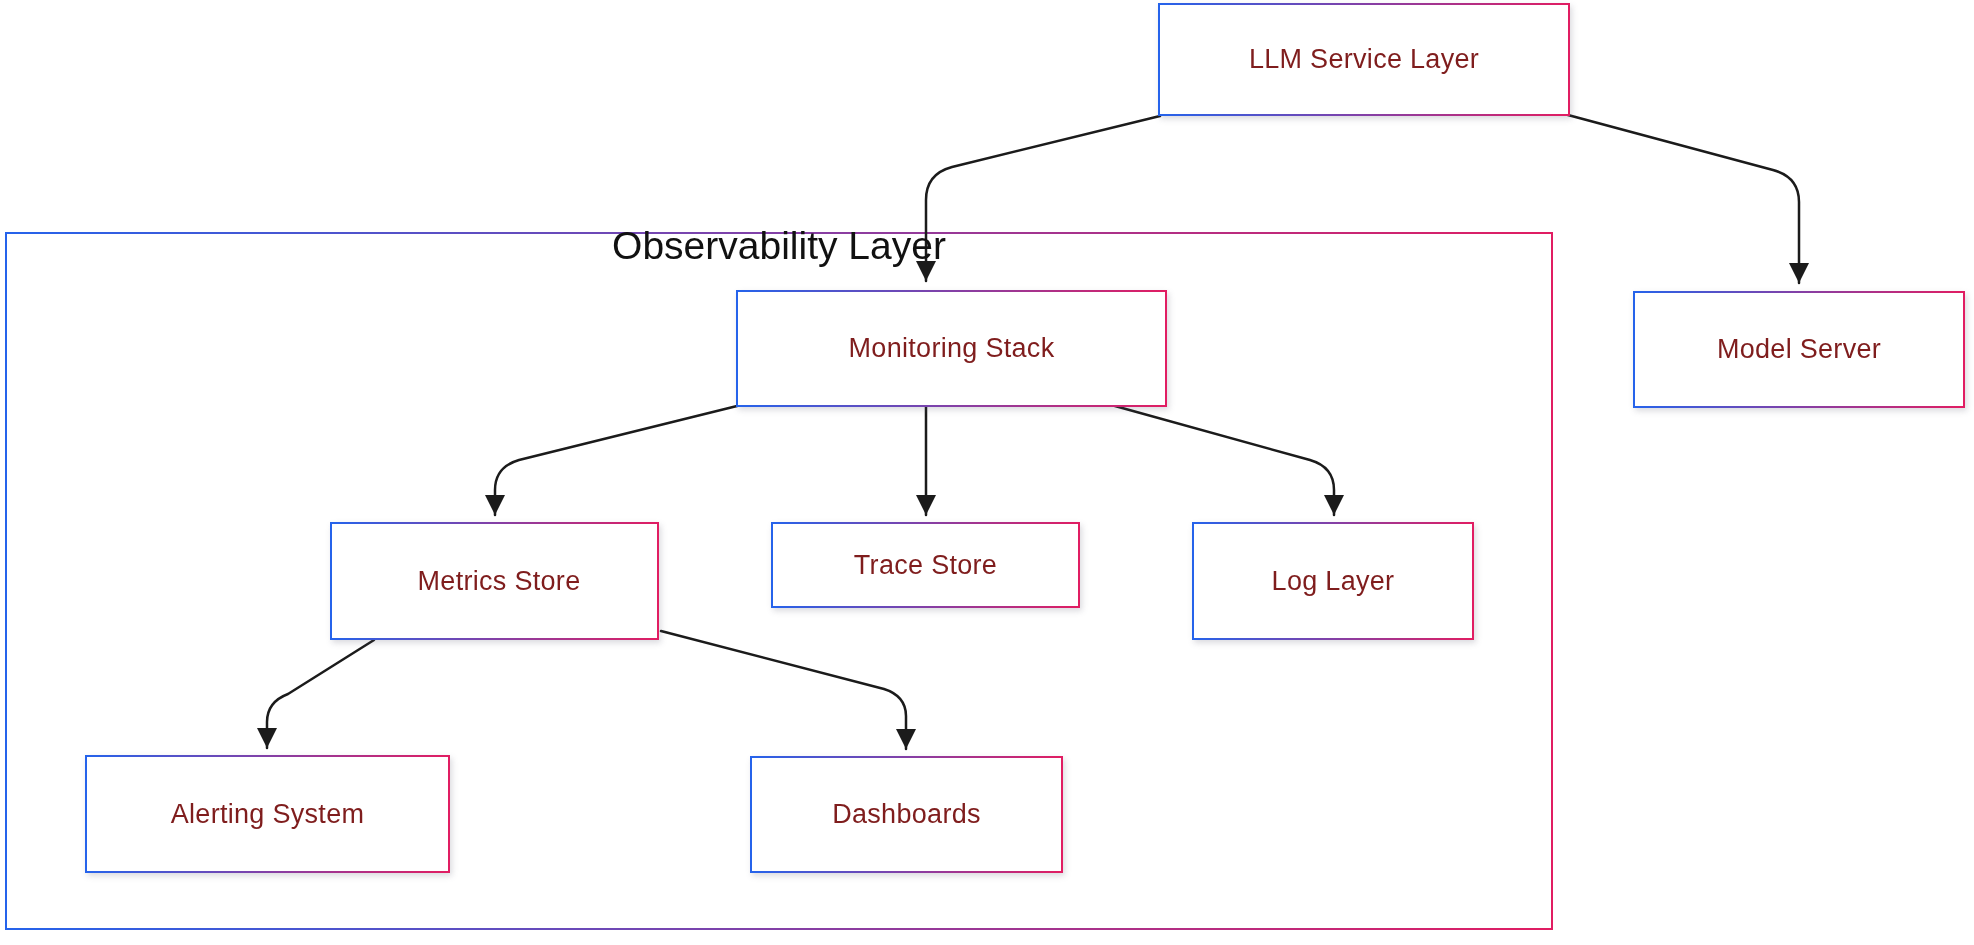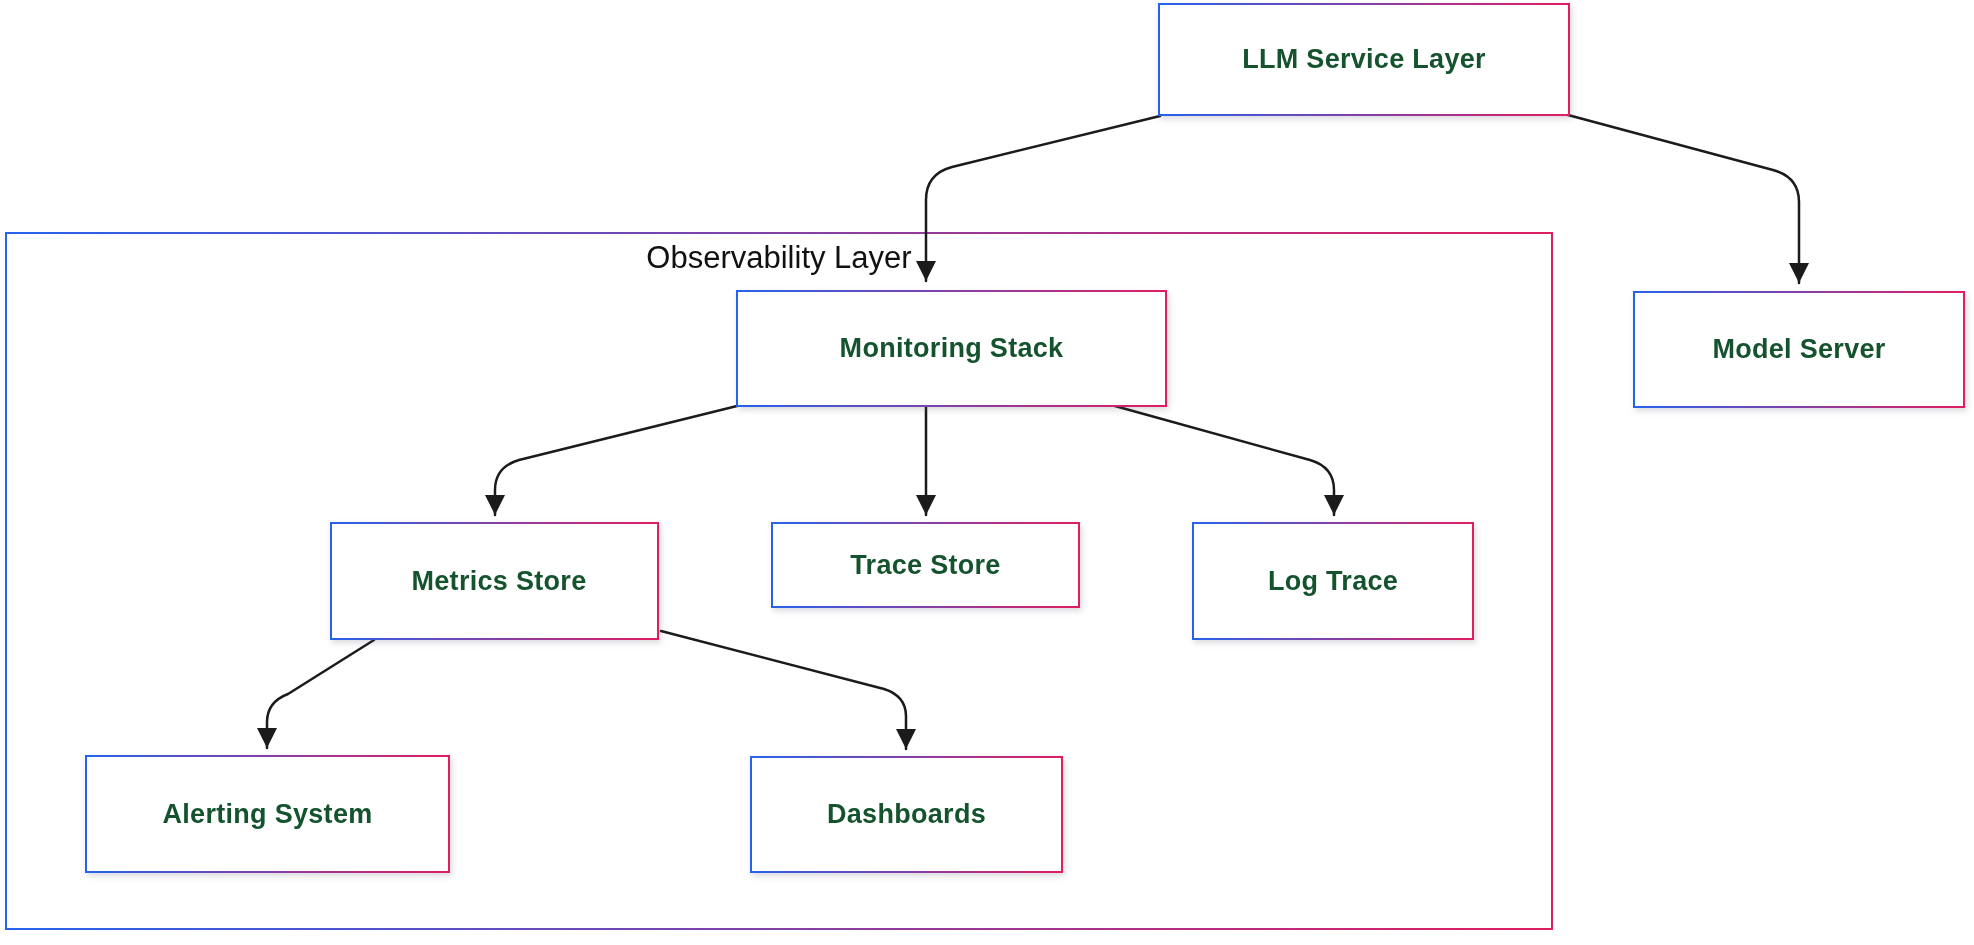--- a/index.html
+++ b/index.html
@@ -11,37 +11,36 @@
     overflow:hidden;
   }
   .node{
     position:absolute;
     box-sizing:border-box;
     background:#ffffff;
     border:2px solid transparent;
     border-image:linear-gradient(90deg,#2563eb,#e11d62) 1;
     box-shadow:2px 3px 6px rgba(90,90,110,0.22);
     display:flex;align-items:center;justify-content:center;
-    font-size:27px;color:#14532d;
+    font-size:27px;color:#7f1d1d;
     letter-spacing:0.3px;
-    font-weight:bold;
   }
   .cluster{
     position:absolute;
     box-sizing:border-box;
     background:transparent;
     border:2px solid transparent;
     border-image:linear-gradient(90deg,#2563eb,#e11d62) 1;
     z-index:1;
   }
   .cluster-label{
     position:absolute;
-    left:5px;top:240px;width:1548px;
+    left:5px;top:224px;width:1548px;
     text-align:center;
-    font-size:31px;color:#111111;
+    font-size:39px;color:#111111;
     z-index:3;
   }
   #edges{position:absolute;left:0;top:0;z-index:2;}
   .node{z-index:3;}
   
   #node-llm       {left:1158px;top:3px;  width:412px;height:113px;}
   #node-monitoring{left:736px; top:290px;width:431px;height:117px;}
   #node-model     {left:1633px;top:291px;width:332px;height:117px;text-align:right;}
   #node-metrics   {left:330px; top:522px;width:329px;height:118px;padding-left:9px;}
   #node-trace     {left:771px; top:522px;width:309px;height:86px;}
@@ -83,21 +82,21 @@
   <div id="node-monitoring" class="node">
     <span>Monitoring Stack</span>
   </div>
   <div id="node-metrics" class="node">
     <span>Metrics Store</span>
   </div>
   <div id="node-trace" class="node">
     <span>Trace Store</span>
   </div>
   <div id="node-log" class="node">
-    <span>Log Trace</span>
+    <span>Log Layer</span>
   </div>
   <div id="node-alerting" class="node">
     <span>Alerting System</span>
   </div>
   <div id="node-dashboards" class="node">
     <span>Dashboards</span>
   </div>
 
 </div>
 

